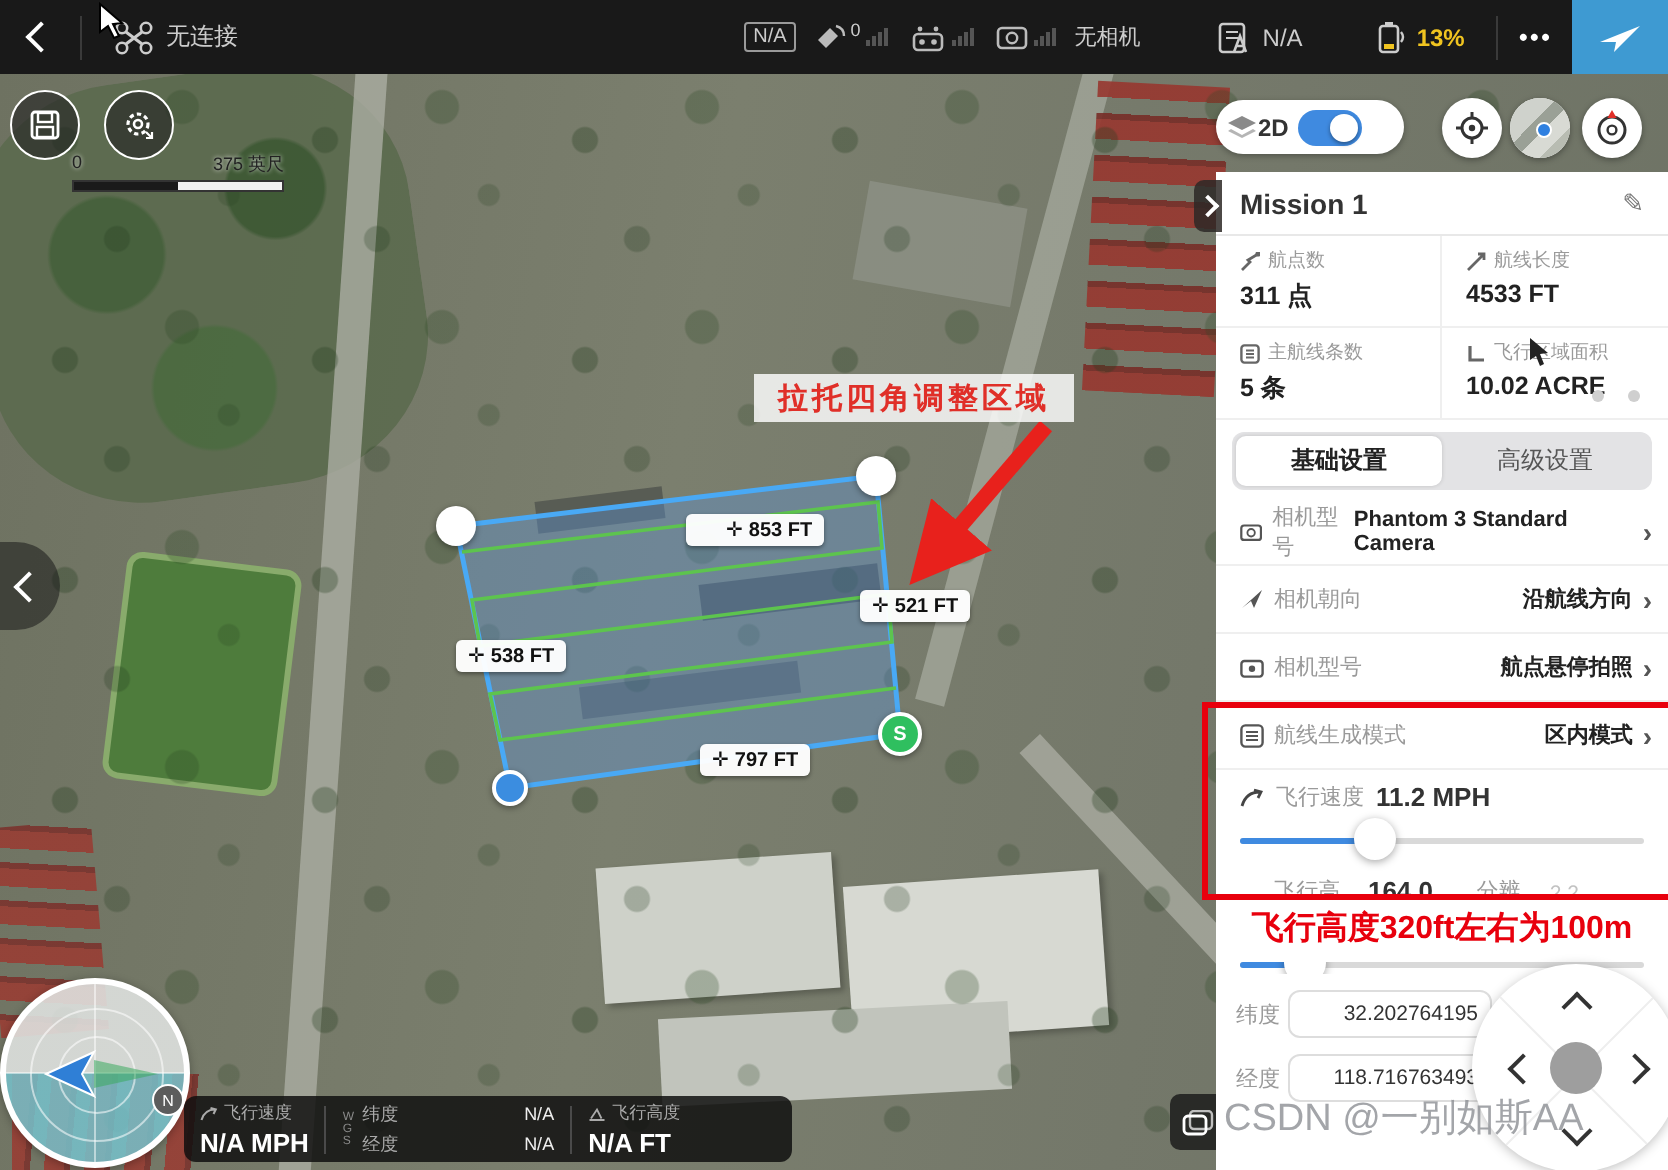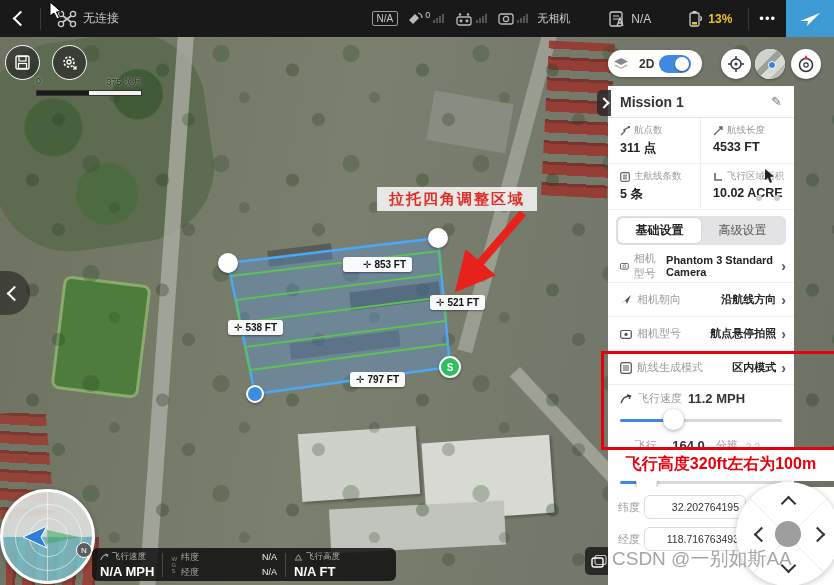--- a/index.html
+++ b/index.html
@@ -52,21 +52,21 @@
     font-size:10px;font-weight:bold;color:#111;box-shadow:0 1px 2px rgba(0,0,0,.4);white-space:nowrap;}
   .edge-pill .dragglyph{margin-right:3px;font-weight:normal;}
   .red-note-map{left:377px;top:187px;width:160px;height:24px;z-index:40;background:rgba(255,255,255,.82);
     color:#e02f28;font-weight:bold;font-size:15px;letter-spacing:2px;display:flex;align-items:center;justify-content:center;}
   .handle{border-radius:50%;z-index:13;box-shadow:0 1px 3px rgba(0,0,0,.4);}
 
   
   .panel-card{background:#fff;z-index:30;}
   .panel-tab-collapse{left:597px;top:90px;width:14px;height:26px;background:rgba(45,40,38,.85);
     border-radius:5px 0 0 5px;z-index:31;display:flex;align-items:center;justify-content:center;}
-  .ph{left:608px;top:86px;width:186px;}
+  .ph{left:608px;top:86px;width:226px;}
   .panel-header{height:31px;display:flex;align-items:center;justify-content:space-between;
     padding:0 12px;border-bottom:1px solid #e8e8e8;}
   .panel-title{font-size:14px;font-weight:bold;color:#333;}
   .edit-ic{color:#777;font-size:13px;}
   .stats{display:grid;grid-template-columns:1fr 1fr;}
   .stat-cell{padding:6px 0 6px 12px;border-bottom:1px solid #efefef;position:relative;}
   .stat-cell:nth-child(odd){border-right:1px solid #efefef;}
   .stat-label{font-size:9.5px;color:#9a9a9a;display:flex;align-items:center;gap:4px;}
   .stat-value{font-size:12.5px;font-weight:bold;color:#222;margin-top:3px;}
   .dotpage{position:absolute;right:14px;bottom:8px;display:flex;gap:12px;}
@@ -302,21 +302,21 @@
 
   <div class="abs round-btn" style="left:0px;top:271px;width:40px;height:44px;border-radius:0 22px 22px 0;background:rgba(25,25,25,.55);z-index:20;margin-left:-10px;">
     <span class="chev chev-left" style="margin-left:8px;"></span>
   </div>
 
   <div class="pill-2d abs">
     <svg width="16" height="14" viewBox="0 0 16 14">
       <path d="M8 1 L15 4.5 L8 8 L1 4.5 Z" fill="#8a8a8a"></path>
       <path d="M2.5 7.5 L8 10.5 L13.5 7.5 L15 8.5 L8 12 L1 8.5 Z" fill="#b5b5b5"></path>
     </svg>
-    <span style="font-size:12px;font-weight:bold;color:#333;margin-left:10px;">2D</span>
+    <span style="font-size:12px;font-weight:bold;color:#333;margin-left:0;">2D</span>
     <div class="toggle" style="background:#3f8ae0;">
         <div class="knob" style="right:2px;"></div>
       </div>
   </div>
   <div class="abs round-btn white-btn" style="left:721px;top:49px;width:30px;height:30px;z-index:20;">
     <svg width="18" height="18" viewBox="0 0 18 18">
       <circle cx="9" cy="9" r="5" fill="none" stroke="#333" stroke-width="1.5"></circle>
       <circle cx="9" cy="9" r="1.6" fill="#333"></circle>
       <path d="M9 1 v3 M9 14 v3 M1 9 h3 M14 9 h3" stroke="#333" stroke-width="1.5"></path>
     </svg>

